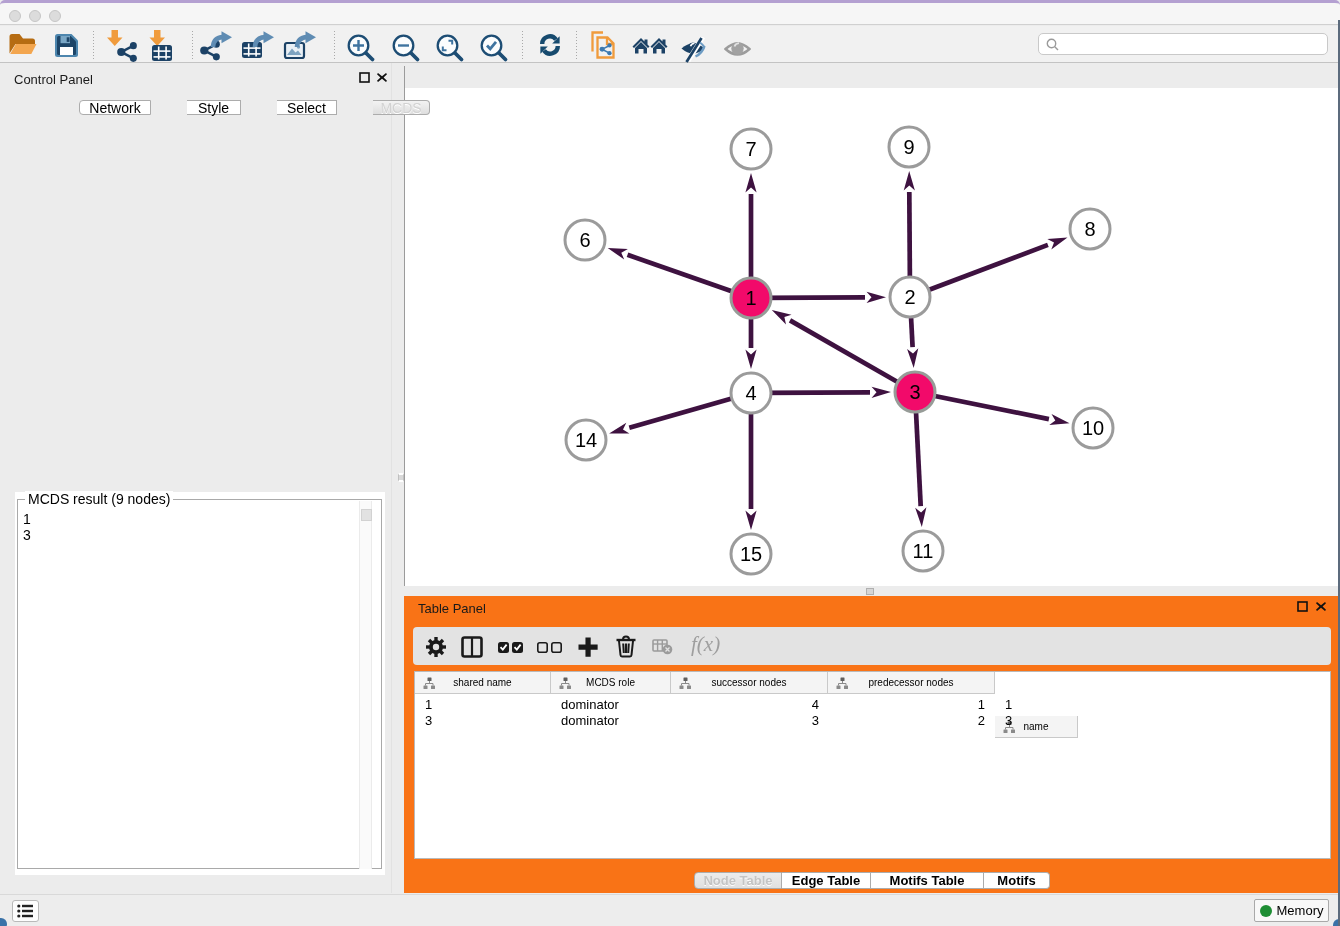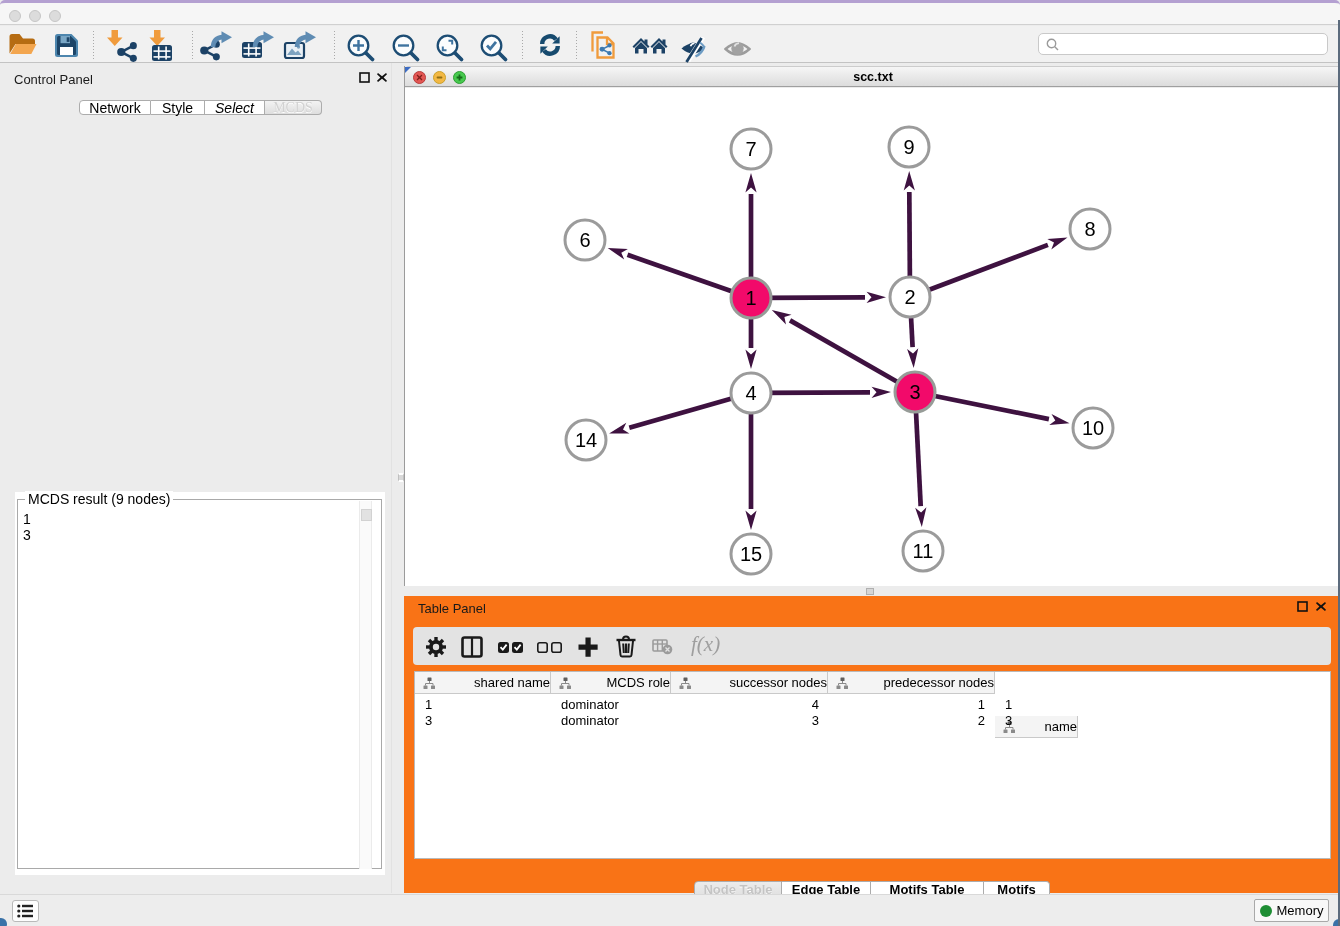--- a/index.html
+++ b/index.html
@@ -22,26 +22,26 @@
   .tbsep { position:absolute; top:5px; height:28px; width:1px;
     background-image:linear-gradient(#a9a9a9 1px, transparent 1px);
     background-size:1px 3px; }
   #searchbox { position:absolute; left:1038px; top:7px; width:290px; height:22px;
     background:#fff; border:1px solid #c9c9c9; border-radius:5px; }
 
   
   #cpanel { left:0; top:63px; width:395px; height:830px; background:#ececec;padding-left:48px; }
   #cp-title { position:absolute; left:14px; top:9px; font-size:13px; color:#1a1a1a; }
   .winbtns { position:absolute; top:9px; font-size:12px; color:#111; }
-  .tabrow { position:absolute; display:flex; z-index:3; }
+  .tabrow { position:absolute; display:flex; z-index:3;gap:36px; }
   .tab { height:15px; line-height:14px; font-size:14px;
     background:#fff; border:1px solid #acacac; border-left:none; color:#000; text-align:center; }
   .tab.first { border-left:1px solid #acacac; border-radius:4px 0 0 4px; }
   .tab.sel-dis { background:linear-gradient(#f3f3f3,#dedede); color:#d2d2d2;
-    text-shadow:0 1px 0 #ffffff; border-radius:0 4px 4px 0;font-family:Liberation Serif, serif; }
+    text-shadow:0 1px 0 #ffffff; border-radius:0 4px 4px 0; }
   #cp-content { position:absolute; left:8px; top:47px; width:379px; height:382px;
     background:#e9e9e9; border:1px solid #c4c4c4; border-radius:3px; }
   #opt-label { position:absolute; width:100%; text-align:center; top:25px; font-size:14px; color:#000; }
   #cp-select { position:absolute; left:37px; top:51px; width:310px; height:18px; background:#fff;
     border:1px solid #ababab; border-radius:4px; font-size:14px; line-height:16px;
     padding-left:12px; color:#000; }
   .chev { position:absolute; right:9px; top:1px; width:9px; height:15px; }
   .cp-btn { position:absolute; top:84px; height:17px; background:#fff;
     border:1px solid #b0b0b0; border-radius:4px; font-size:14px; text-align:center;
     line-height:15px; color:#000; }
@@ -75,24 +75,24 @@
 
   
   #tpanel { left:404px; top:596px; width:936px; height:297px; background:#f97316; }
   #tp-title { position:absolute; left:14px; top:5px; font-size:13px; color:#1a1a1a; }
   #tp-toolbar { position:absolute; left:9px; top:31px; width:918px; height:38px;
     background:#e3e3e3; border-radius:4px; }
   #tp-table { position:absolute; left:10px; top:75px; width:917px; height:188px;
     background:#fff; border:1px solid #b9b9b9; }
   .th { position:absolute; top:0; height:22px; background:#f4f4f4;
     border-right:1px solid #c9c9c9; border-bottom:1px solid #c9c9c9;
-    font-size:13px; color:#000; text-align:right; line-height:22px; }
+    font-size:10px; color:#000; text-align:center; line-height:22px; }
   .trow { position:absolute; font-size:13px; color:#000; height:16px; line-height:16px; }
   .tcell { position:absolute; }
-  .tp-tabs { position:absolute; top:285px; display:flex; left:290px;text-decoration:underline; }
+  .tp-tabs { position:absolute; top:276px; display:flex; left:290px; }
   .tp-tab { height:17px; line-height:16px; font-size:13px; font-weight:bold; white-space:nowrap;
     background:#fff; border:1px solid #acacac; border-left:none; color:#000; }
   .tp-tab.first { border-left:1px solid #acacac; border-radius:4px 0 0 4px; }
   .tp-tab.last { border-radius:0 4px 4px 0; }
   .tp-tab.sel-dis { background:linear-gradient(#ececec,#e0e0e0); color:#c4c4c4;
     text-shadow:0 1px 0 #fff; }
 
   
   #statusbar { left:0; top:894px; width:1340px; height:32px; background:#ededed;
     border-top:1px solid #d9d9d9; }
@@ -267,60 +267,39 @@
       </svg>
   </div>
   <div class="winbtns" style="left:376px;">
     <svg width="12" height="11" viewBox="0 0 12 11">
       <path d="M2 1 L6 4.2 L10 1 L11 2.2 L7.6 5.5 L11 8.8 L10 10 L6 6.8 L2 10 L1 8.8 L4.4 5.5 L1 2.2 Z" fill="#111"></path>
     </svg>
   </div>
   <div class="tabrow" style="left:79px; top:37px;">
     <div class="tab first" style="width:72px;">Network</div>
     <div class="tab" style="width:54px;">Style</div>
-    <div class="tab" style="width:60px;font-style:italic;">Select</div>
+    <div class="tab" style="width:60px;">Select</div>
     <div class="tab sel-dis" style="width:57px;">MCDS</div>
   </div>
   <div id="cp-white">
     <div id="fieldset">
       <div id="fs-legend">MCDS result (9 nodes)</div>
       <div id="fs-text">1<br>3</div>
       <div id="fs-scroll">
           <div id="fs-thumb"></div>
         </div>
     </div>
   </div>
 </div>
 
 <div class="abs" id="vsplit-handle"></div>
 <div class="abs" style="left:391px;top:63px;width:1px;height:830px;background:#e2e2e2;"></div>
 <div class="abs" id="hsplit-handle"></div>
 
 <div class="abs" id="netframe">
-  <div id="net-titlebar">
-    <svg width="6" height="6" style="position:absolute;left:0;top:0" viewBox="0 0 6 6">
-        <path d="M0 0 L6 0 L0 6 Z" fill="#3c6cc4"></path>
-      </svg>
-    <div class="tlight" style="left:8px; background:#e35653; border:1px solid #b73d3b;">
-      <svg width="11" height="11" viewBox="0 0 11 11">
-          <path d="M3.4 2.6 L5.5 4.5 L7.6 2.6 L8.4 3.5 L6.5 5.5 L8.4 7.5 L7.6 8.4 L5.5 6.5 L3.4 8.4 L2.6 7.5 L4.5 5.5 L2.6 3.5 Z" fill="#7c1f1a"></path>
-        </svg>
-    </div>
-    <div class="tlight" style="left:28px; background:#f3b843; border:1px solid #caa12c;">
-      <svg width="11" height="11" viewBox="0 0 11 11">
-          <rect x="2.6" y="4.6" width="5.8" height="1.9" rx="0.9" fill="#8f6e14"></rect>
-        </svg>
-    </div>
-    <div class="tlight" style="left:48px; background:#47c94e; border:1px solid #2d9e33;">
-      <svg width="11" height="11" viewBox="0 0 11 11">
-          <path d="M4.6 2.6 L6.4 2.6 L6.4 4.6 L8.4 4.6 L8.4 6.4 L6.4 6.4 L6.4 8.4 L4.6 8.4 L4.6 6.4 L2.6 6.4 L2.6 4.6 L4.6 4.6 Z" fill="#156b19"></path>
-        </svg>
-    </div>
-    <div id="net-title">scc.txt</div>
-  </div>
   <div id="net-canvas">
     <svg id="graph" width="936" height="498" viewBox="0 0 936 498">
     <line x1="346" y1="210" x2="346.0" y2="106.0" stroke="#3e1240" stroke-width="4.7"></line>
     <polygon points="346.0,85.0 351.6,104.5 346.0,99.5 340.4,104.5" fill="#3e1240"></polygon>
     <line x1="346" y1="210" x2="222.5" y2="166.8" stroke="#3e1240" stroke-width="4.7"></line>
     <polygon points="202.7,159.9 222.9,161.1 216.3,164.7 219.2,171.6" fill="#3e1240"></polygon>
     <line x1="346" y1="210" x2="460.0" y2="209.3" stroke="#3e1240" stroke-width="4.7"></line>
     <polygon points="481.0,209.2 461.5,214.9 466.5,209.2 461.5,203.7" fill="#3e1240"></polygon>
     <line x1="346" y1="210" x2="346.0" y2="260.0" stroke="#3e1240" stroke-width="4.7"></line>
     <polygon points="346.0,281.0 340.4,261.5 346.0,266.5 351.6,261.5" fill="#3e1240"></polygon>

